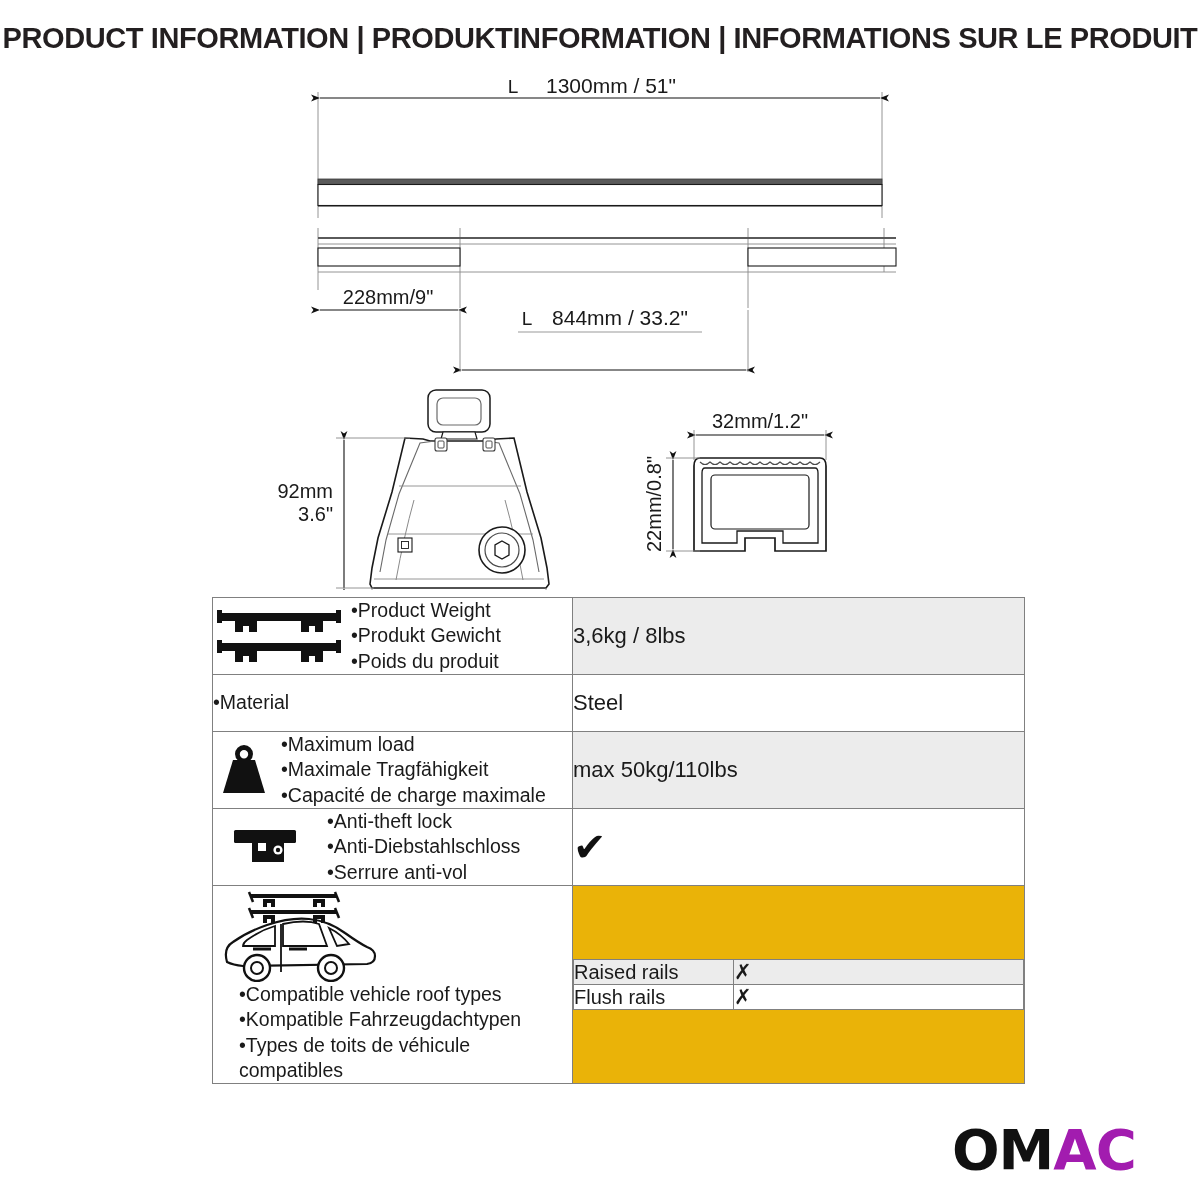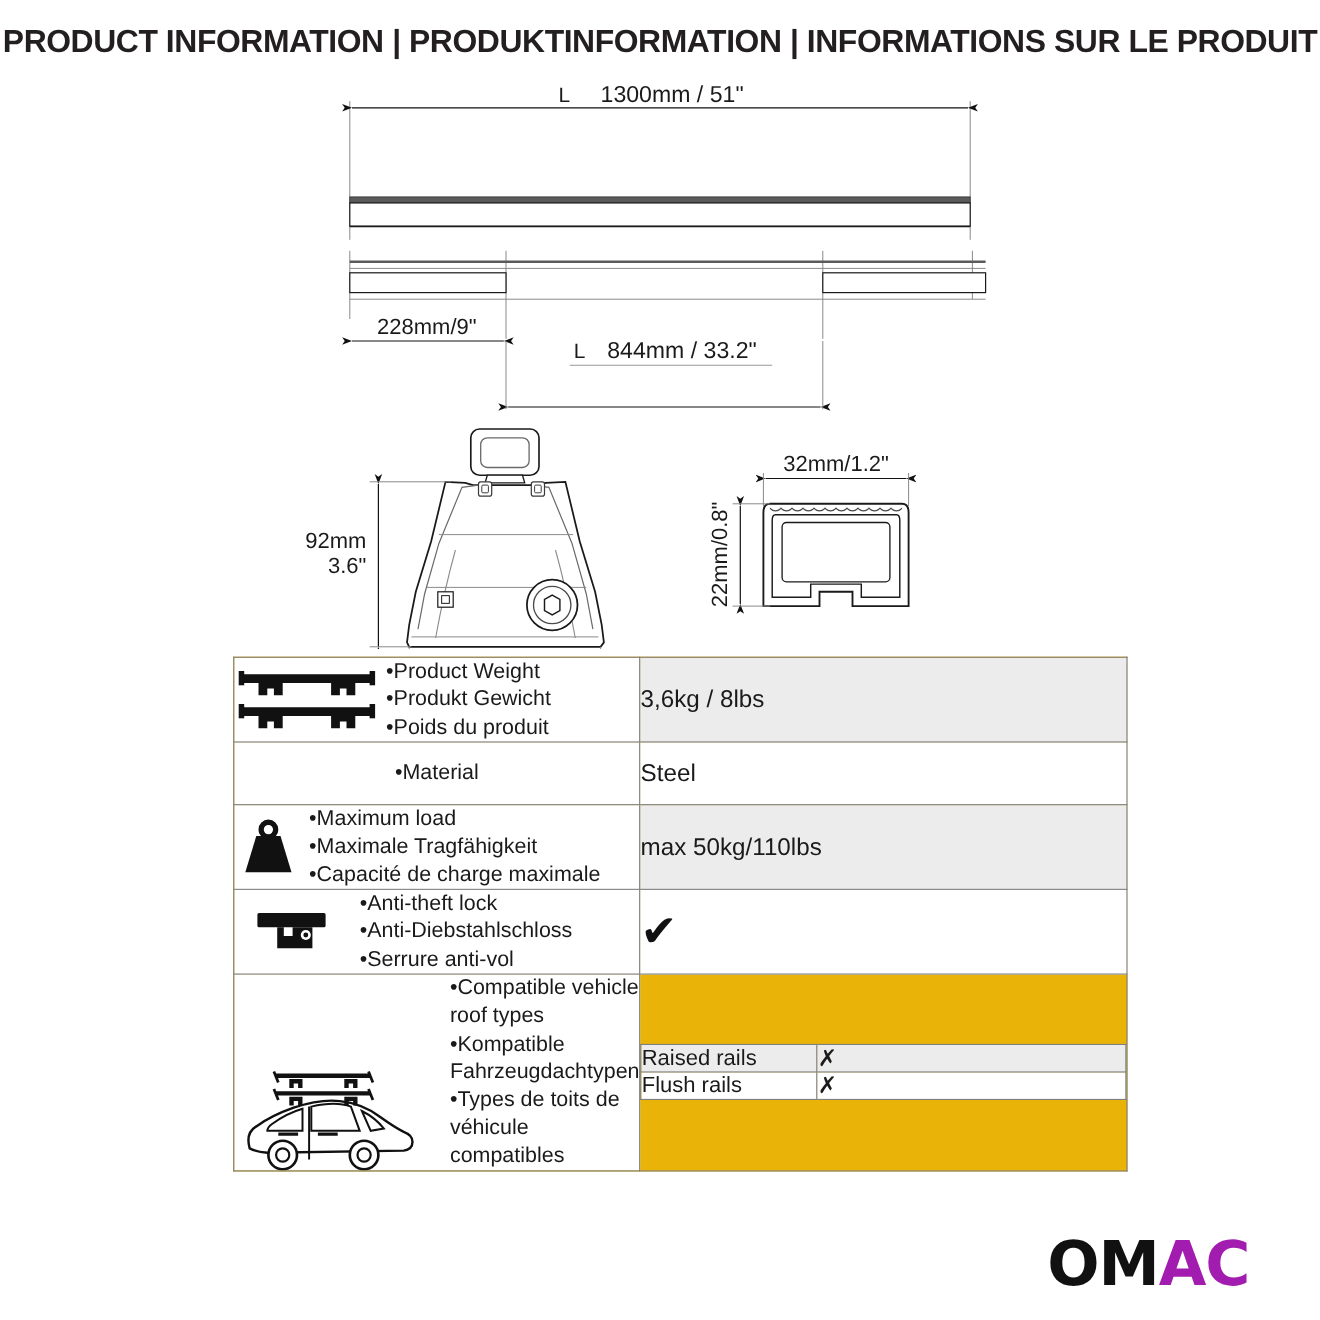--- a/index.html
+++ b/index.html
@@ -61,21 +61,21 @@
   }
   table.roof td { border: 1.5px solid #808080; }
   table.roof tr td:first-child { border-left: none; margin-left: 44px; }
   table.roof tr:first-child td { border-top: none; }
   table.roof tr:last-child td { border-bottom: none; }
   table.roof tr td:last-child { border-right: none; }
   .roof-name { width: 160px; padding: 16px 0 16px 16px; font-size: 20px; white-space: nowrap; }
   .roof-mark { padding: 16px 0 16px 14px; font-size: 21px; font-family: "DejaVu Sans", sans-serif; font-weight: bold; }
 
   .roof-label-cell { padding: 0 8px 0 10px; text-align: left; vertical-align: middle; }
-  .roof-label-stack { display: flex; flex-direction: row; align-items: flex-end; }
+  .roof-label-stack { display: flex; flex-direction: column; align-items: flex-start; }
   .roof-label-txt { font-size: 19.5px; line-height: 1.30; align-self: flex-start; padding-left: 26px; }
 
   
   #logo {
     position: absolute; left: 952px; top: 1122px;
     font-size: 56px; font-weight: bold; letter-spacing: -1px;
     font-family: "DejaVu Sans", sans-serif;
     line-height: 1;
   }
   .logo-dark { color: #111111; }
@@ -227,21 +227,21 @@
               <span>•Produkt Gewicht</span><br>
               <span>•Poids du produit</span>
             </span>
           </div>
         </td>
         <td class="val-cell shade" colspan="2">3,6kg / 8lbs</td>
       </tr>
 
       <tr>
         <td class="lbl-cell white">
-          <div class="lbl-flex" style="min-height:56px;justify-content:center;">
+          <div class="lbl-flex" style="min-height:56px;">
             <span class="lbl-txt">•Material</span>
           </div>
         </td>
         <td class="val-cell white" colspan="2">Steel</td>
       </tr>
 
       <tr>
         <td class="lbl-cell white">
           <div class="lbl-flex">
             <span class="icon-box">

